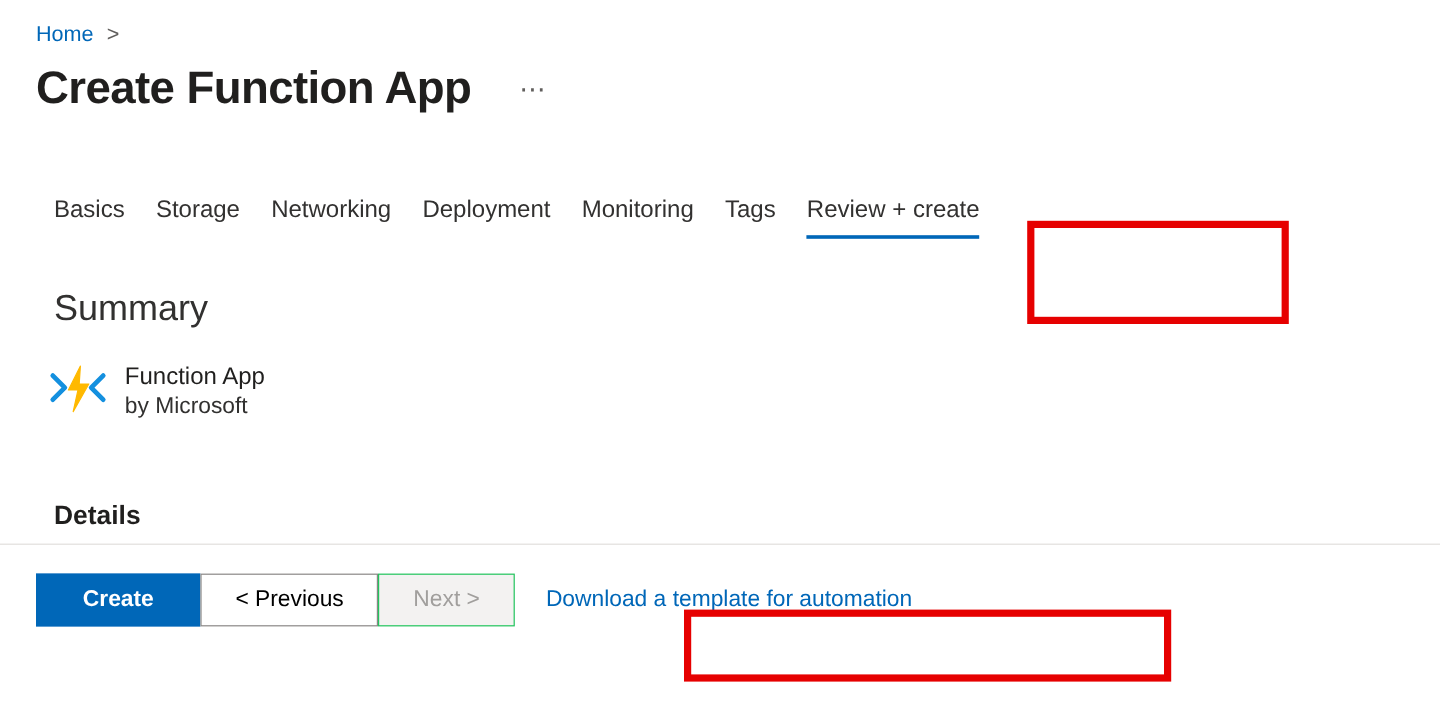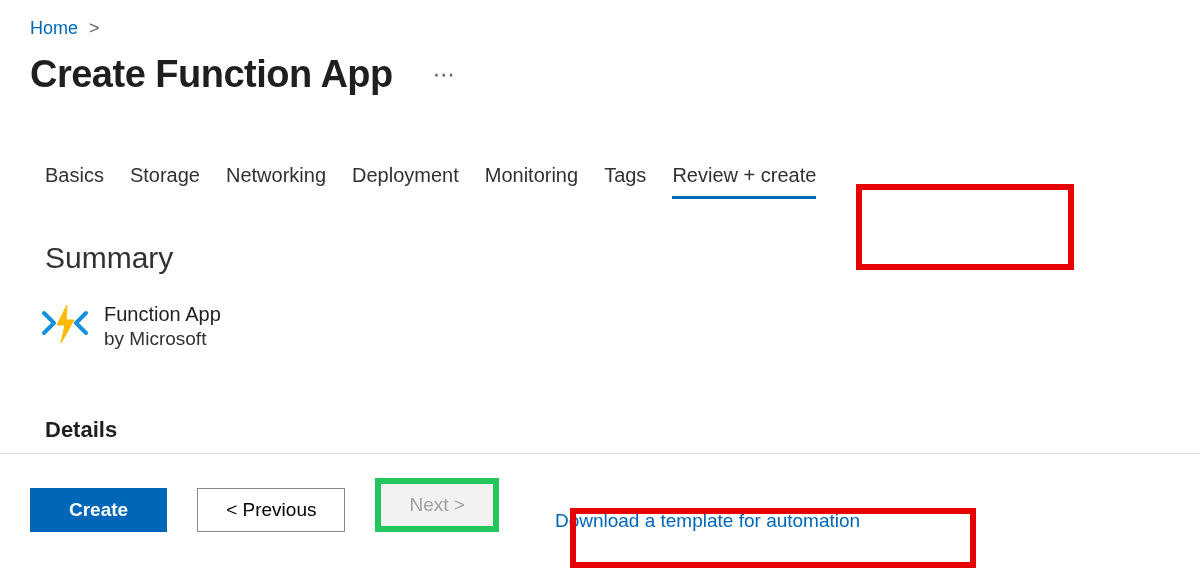--- a/index.html
+++ b/index.html
@@ -110,43 +110,42 @@
       color: #201f1e;
       padding: 66px 0 10px 45px;
     }
     .divider {
       height: 1px;
       background: #e1dfdd;
       width: 100%;
     }
     .footer {
       display: flex;
-      align-items: flex-end;
-      gap: 30px;
+      align-items: center;
       padding: 24px 0 0 30px;
     }
     .btn {
       font-size: 19px;
       padding: 10px 28px;
       border: 1px solid #8a8886;
       background: #ffffff;
       cursor: pointer;
       font-family: inherit;
     }
     .btn-primary {
       background: #0067b8;
       color: #ffffff;
       border: 1px solid #0067b8;
       font-weight: 600;
       padding: 10px 38px;
     }
     .btn-disabled {
       color: #a19f9d;
       background: #f3f2f1;
-      border: 6px solid #22c55e;
+      border: 1px solid #22c55e;
       cursor: default;
     }
     .download-link {
       color: #0067b8;
       font-size: 19px;
       text-decoration: none;
       margin-left: 26px;
     }
     .highlight-box-link {
       position: absolute;

